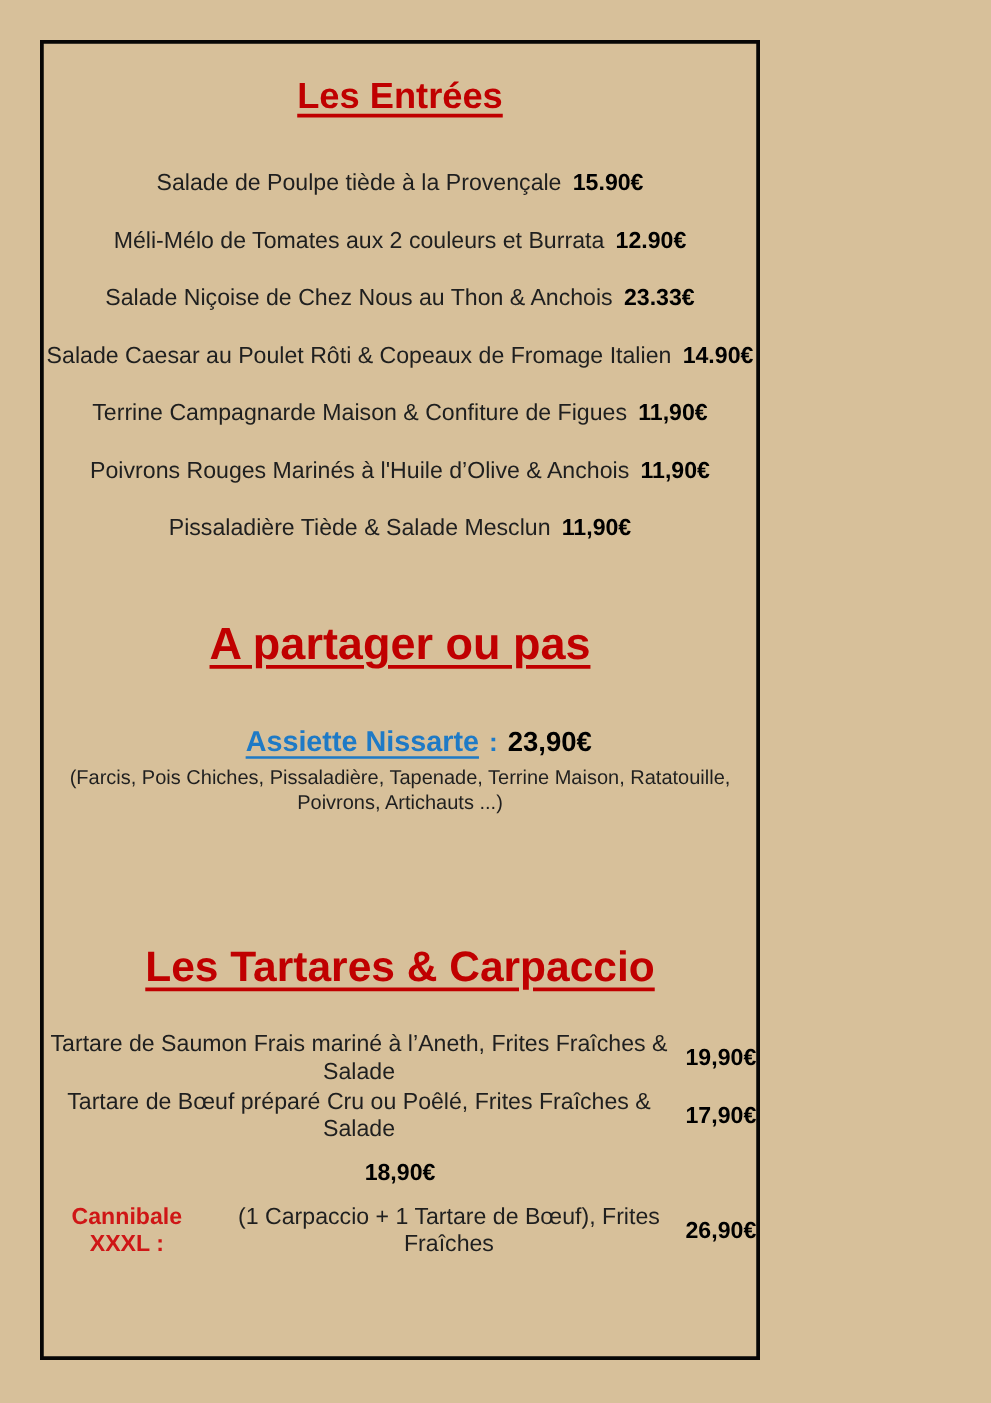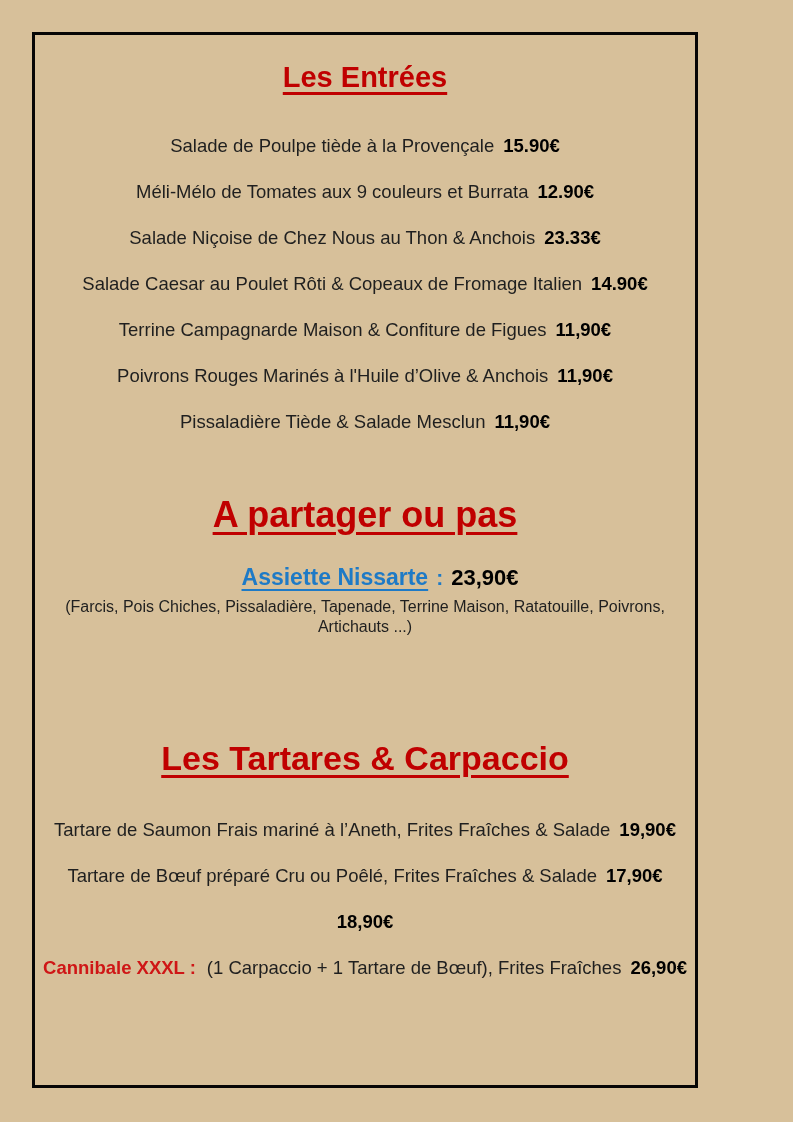--- a/index.html
+++ b/index.html
@@ -15,21 +15,21 @@
   html,body{width:793px;height:1122px;}
   body{
     background:var(--page-bg);
     font-family:"Liberation Sans","DejaVu Sans",sans-serif;
     position:relative;
     overflow:hidden;
   }
   .menu-frame{
     position:absolute;
     left:32px;top:32px;
-    width:666px;height:1056px;
+    width:576px;height:1056px;
     border:3px solid var(--border-black);
     text-align:center;
   }
   .section-title{
     color:var(--heading-red);
     font-weight:700;
     text-decoration:underline;
     text-decoration-thickness:2.5px;
     text-underline-offset:5px;
   }
@@ -42,21 +42,21 @@
     display:flex;
     align-items:center;
     justify-content:center;
     gap:9px;
     font-size:18.5px;
   }
   .dish{color:var(--text-dark);}
   .price{color:var(--price-black);font-weight:700;}
   .highlight{color:var(--highlight-red);font-weight:700;margin-right:2px;}
   .special-line{
-    margin-top:28px;
+    margin-top:44px;
     display:flex;
     align-items:baseline;
     justify-content:center;
     gap:8px;
     padding-left:30px;
   }
   .special-name{
     color:var(--accent-blue);
     font-weight:700;
     font-size:23px;
@@ -79,21 +79,21 @@
 <div class="menu-frame">
 
   <h1 class="section-title t1">Les Entrées</h1>
 
   <div class="items">
     <div class="item">
       <span class="dish">Salade de Poulpe tiède à la Provençale</span>
       <span class="price">15.90€</span>
     </div>
     <div class="item">
-      <span class="dish">Méli-Mélo de Tomates aux 9 couleurs et Burrata</span>
+      <span class="dish">Méli-Mélo de Tomates aux 2 couleurs et Burrata</span>
       <span class="price">12.90€</span>
     </div>
     <div class="item">
       <span class="dish">Salade Niçoise de Chez Nous au Thon &amp; Anchois</span>
       <span class="price">23.33€</span>
     </div>
     <div class="item">
       <span class="dish">Salade Caesar au Poulet Rôti &amp; Copeaux de Fromage Italien</span>
       <span class="price">14.90€</span>
     </div>

